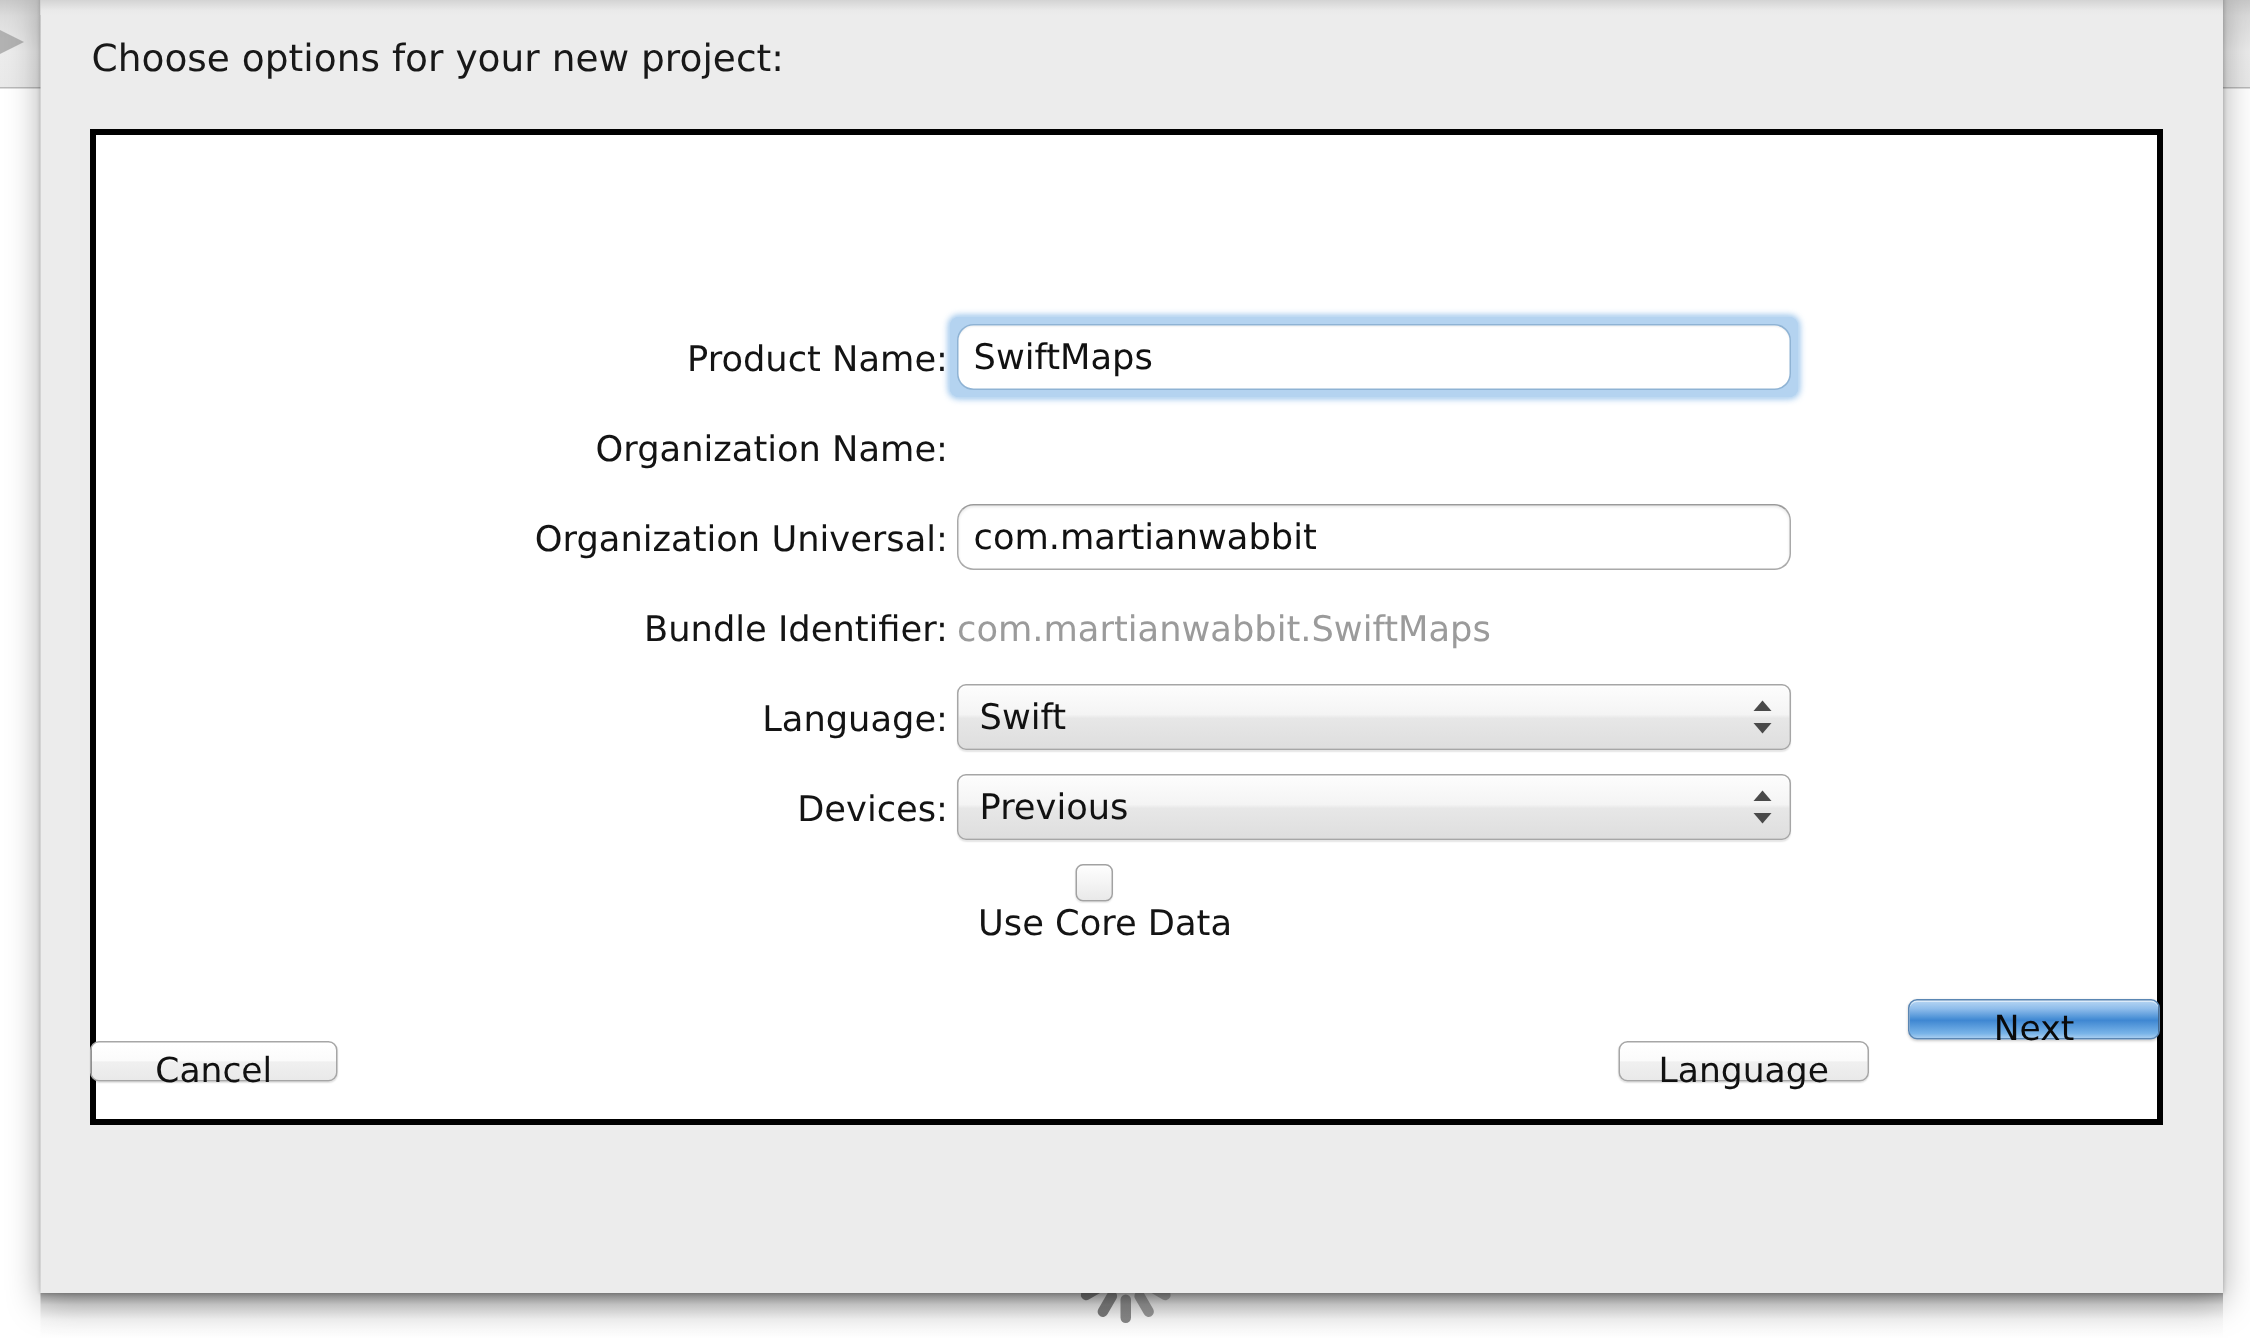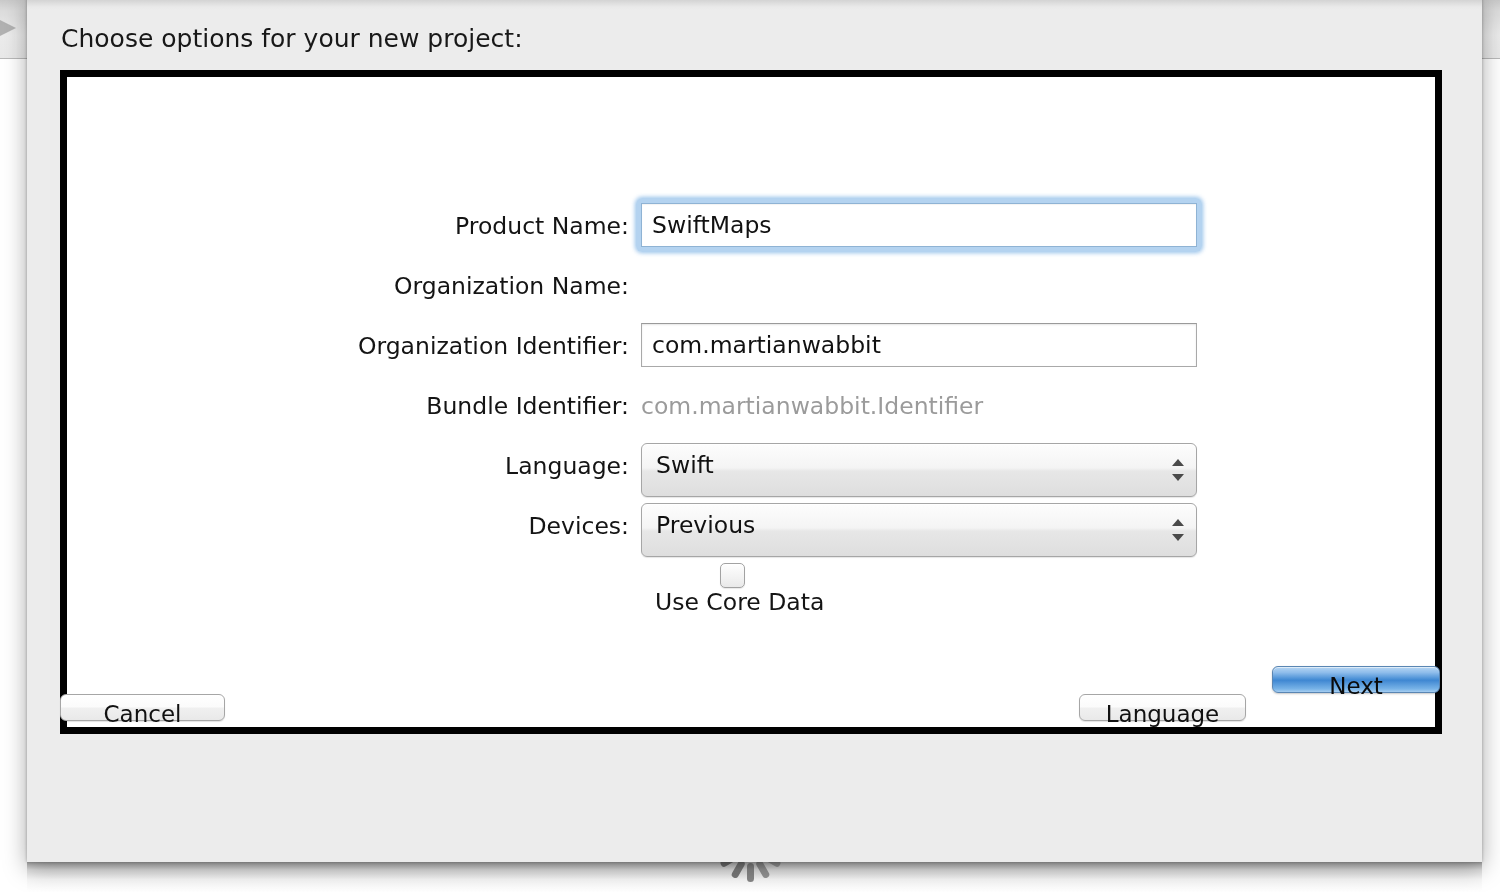--- a/index.html
+++ b/index.html
@@ -112,25 +112,25 @@
     top: 30px;
     font-size: 25px;
     color: #181818;
     white-space: nowrap;
   }
 
   
   .content-panel {
     position: absolute;
     left: 33px;
-    top: 76px;
+    top: 92px;
     width: 1382px;
     height: 664px;
     background: #ffffff;
-    border: 7px solid #000000;
+    border: 4px solid #000000;
     box-sizing: border-box;
   }
 
   
   .form {
     position: absolute;
     left: 0;
     top: 126px;
     width: 100%;
   }
@@ -160,21 +160,21 @@
     height: 44px;
     box-sizing: border-box;
     border: 1px solid #a9a9a9;
     border-top-color: #9a9a9a;
     background: #ffffff;
     font-family: inherit;
     font-size: 23.5px;
     color: #111111;
     padding: 0 10px;
     outline: none;
-    border-radius: 0;
+    border-radius: 11px;
     box-shadow: inset 0 1px 2px rgba(0,0,0,0.10);
   }
   .tf-wrap {
     position: relative;
     width: 556px;
     height: 44px;
   }
   .tf-wrap.focused {
     padding: 0;
   }
@@ -200,21 +200,21 @@
     line-height: 46px;
     font-size: 23.5px;
     color: #9b9b9b;
     white-space: nowrap;
   }
 
   
   .popup {
     position: relative;
     width: 556px;
-    height: 54px;
+    height: 44px;
     box-sizing: border-box;
     border: 1px solid #a6a6a6;
     border-radius: 6px;
     background: linear-gradient(to bottom, #fdfdfd 0%, #f4f4f4 46%, #e7e7e7 52%, #dedede 100%);
     box-shadow: 0 1px 1px rgba(0,0,0,0.10), inset 0 1px 0 #ffffff;
     cursor: default;
   }
   .popup-label {
     position: absolute;
     left: 14px;
@@ -367,29 +367,29 @@
             <div class="row">
               <div class="row-label">Product Name:</div>
               <div class="row-field">
                 <div class="tf-wrap focused"><input type="text" class="tf" value="SwiftMaps" style=""></div>
               </div>
             </div>
             <div class="row">
               <div class="row-label">Organization Name:</div>
             </div>
             <div class="row">
-              <div class="row-label">Organization Identifier:</div>
+              <div class="row-label">Organization Universal:</div>
               <div class="row-field">
                 <div class="tf-wrap"><input type="text" class="tf" value="com.martianwabbit" style=""></div>
               </div>
             </div>
             <div class="row">
               <div class="row-label">Bundle Identifier:</div>
               <div class="row-field">
-                <div class="static-value">com.martianwabbit.Identifier</div>
+                <div class="static-value">com.martianwabbit.SwiftMaps</div>
               </div>
             </div>
             <div class="row">
               <div class="row-label">Language:</div>
               <div class="row-field">
                 <div class="popup">
                   <div class="popup-label">Swift</div>
                   <div class="popup-steppers">
                     <div class="up"></div>
                     <div class="dn"></div>

